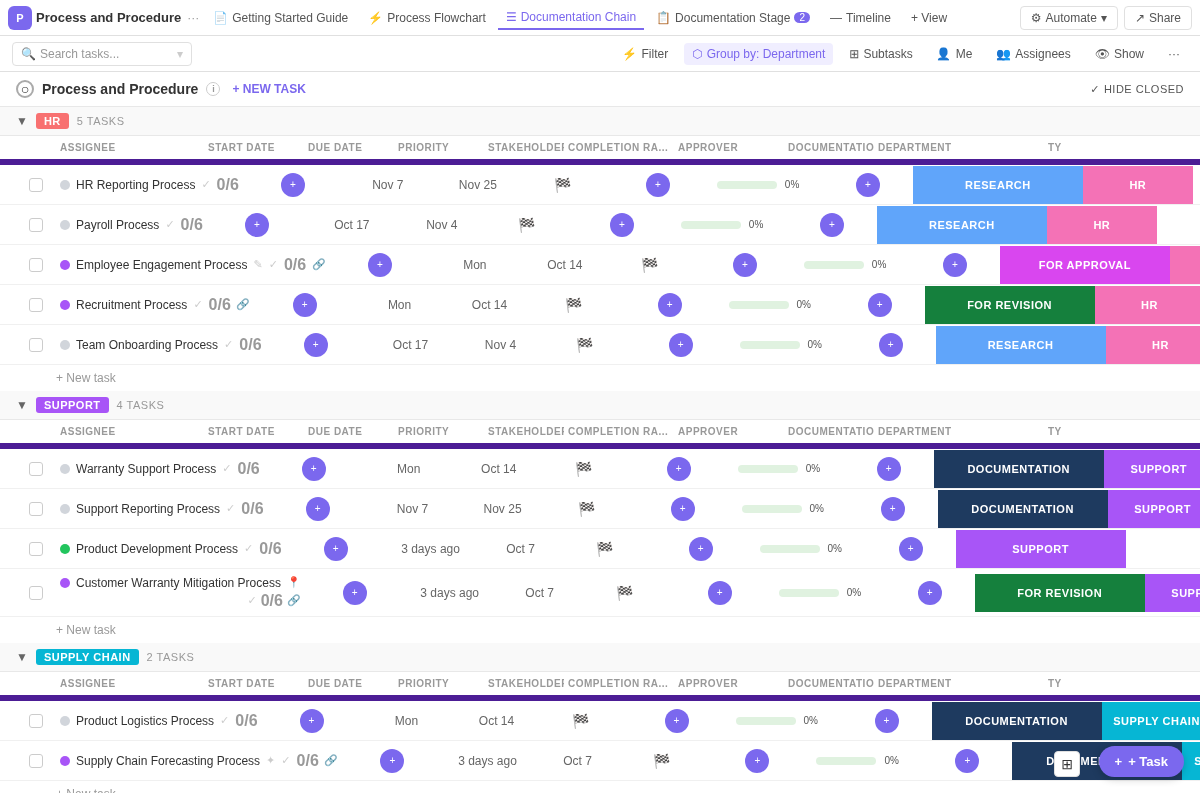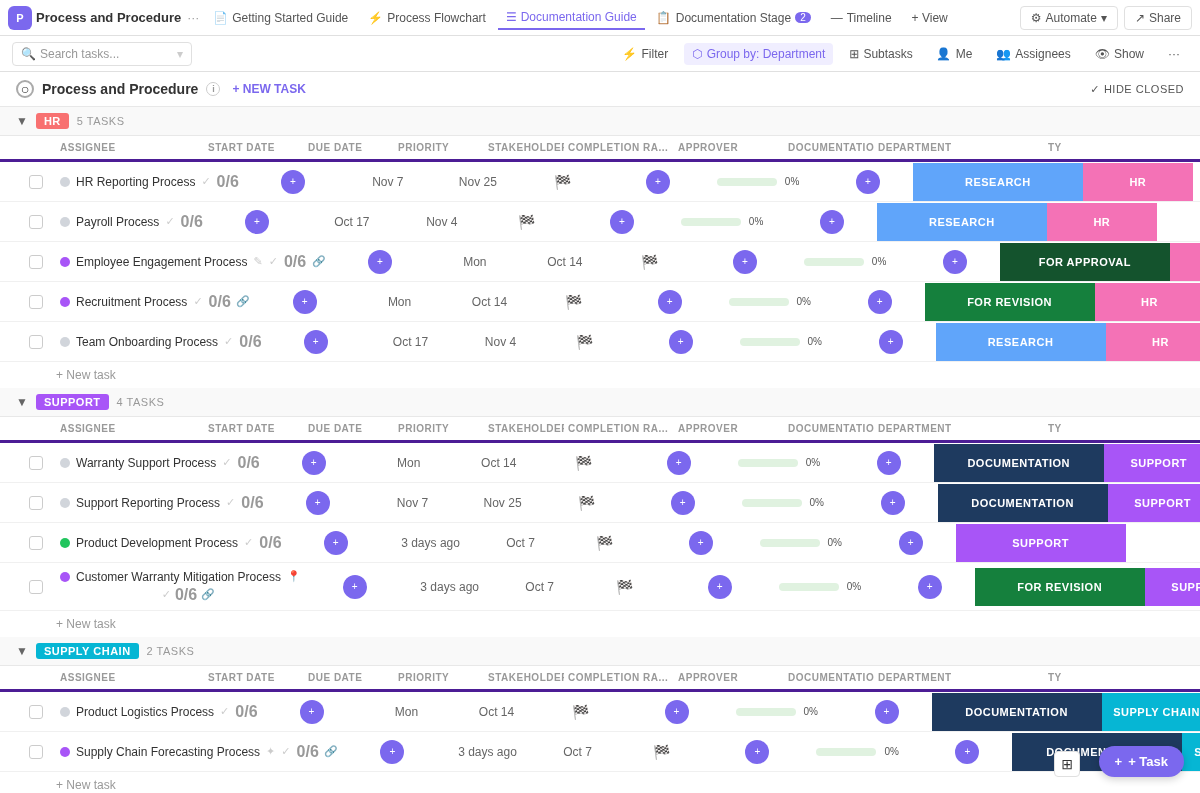--- a/index.html
+++ b/index.html
@@ -59,21 +59,21 @@
     .group-tag.hr { background: #f87171; }
     .group-tag.support { background: #a855f7; }
     .group-tag.supply { background: #06b6d4; }
     .group-count { font-size: 11px; color: #999; text-transform: uppercase; letter-spacing: 0.5px; }
     .group-toggle { cursor: pointer; font-size: 12px; color: #666; }
 
     
     .col-headers {
       display: grid;
       grid-template-columns: 40px 1fr 100px 90px 90px 80px 110px 110px 90px 170px 110px 30px;
-      padding: 4px 16px; border-bottom: 3px solid #4c1d95;
+      padding: 4px 16px; border-bottom: 6px solid #4c1d95;
       font-size: 10px; color: #999; text-transform: uppercase; letter-spacing: 0.5px;
       font-weight: 600;
     }
     .col-h { padding: 2px 4px; white-space: nowrap; overflow: hidden; }
 
     
     .task-row {
       display: grid;
       grid-template-columns: 40px 1fr 100px 90px 90px 80px 110px 110px 90px 170px 110px 30px;
       padding: 0 16px; border-bottom: 1px solid #f0f0f0; align-items: center;
@@ -99,21 +99,21 @@
     .progress-pct { font-size: 10px; color: #555; margin-left: 4px; }
     .progress-cell { display: flex; align-items: center; gap: 4px; justify-content: flex-start; padding: 0 4px; }
 
     
     .stage-badge {
       padding: 6px 4px; font-size: 11px; font-weight: 700; letter-spacing: 0.5px;
       text-align: center; color: #fff; width: 100%; border-radius: 0;
       display: flex; align-items: center; justify-content: center; min-height: 38px;
     }
     .stage-research { background: #60a5fa; }
-    .stage-for-approval { background: #14532d; }
+    .stage-for-approval { background: #d946ef; }
     .stage-for-revision { background: #15803d; }
     .stage-documentation { background: #1e3a5f; }
     .stage-live { background: #22c55e; }
 
     .dept-badge {
       padding: 6px 4px; font-size: 11px; font-weight: 700; letter-spacing: 0.5px;
       text-align: center; color: #fff; width: 100%;
       display: flex; align-items: center; justify-content: center; min-height: 38px;
     }
     .dept-hr { background: #f472b6; }
@@ -153,21 +153,21 @@
   <div class="nav-tab">
     <span>📄</span>
     <span>Getting Started Guide</span>
   </div>
   <div class="nav-tab">
     <span>⚡</span>
     <span>Process Flowchart</span>
   </div>
   <div class="nav-tab active">
     <span>☰</span>
-    <span>Documentation Guide</span>
+    <span>Documentation Chain</span>
   </div>
   <div class="nav-tab">
     <span>📋</span>
     <span>Documentation Stage</span>
     <span class="tab-badge">2</span>
   </div>
   <div class="nav-tab">
     <span>—</span>
     <span>Timeline</span>
   </div>
@@ -592,21 +592,21 @@
       <div class="cell dept-cell">
           <div class="dept-badge dept-support">SUPPORT</div>
         </div>
 
     </div>
 
     <div class="task-row" style="min-height:48px;">
       <div class="task-check">
           <div class="task-check-box"></div>
         </div>
-      <div class="task-name-cell" style="flex-direction:column; align-items:center; gap:2px;">
+      <div class="task-name-cell" style="flex-direction:column; align-items:flex-end; gap:2px;">
         <div style="display:flex;align-items:center;gap:6px;">
           <div class="task-dot purple"></div>
           <span class="task-name">Customer Warranty Mitigation Process</span>
           <span style="color:#ccc;font-size:11px;">📍</span>
         </div>
         <div style="display:flex;align-items:center;gap:4px;padding-left:16px;">
           <span style="color:#ccc;font-size:11px;">✓</span>
           <span class="task-subtask">0/6</span>
           <span style="color:#ccc;font-size:11px;">🔗</span>
         </div>

